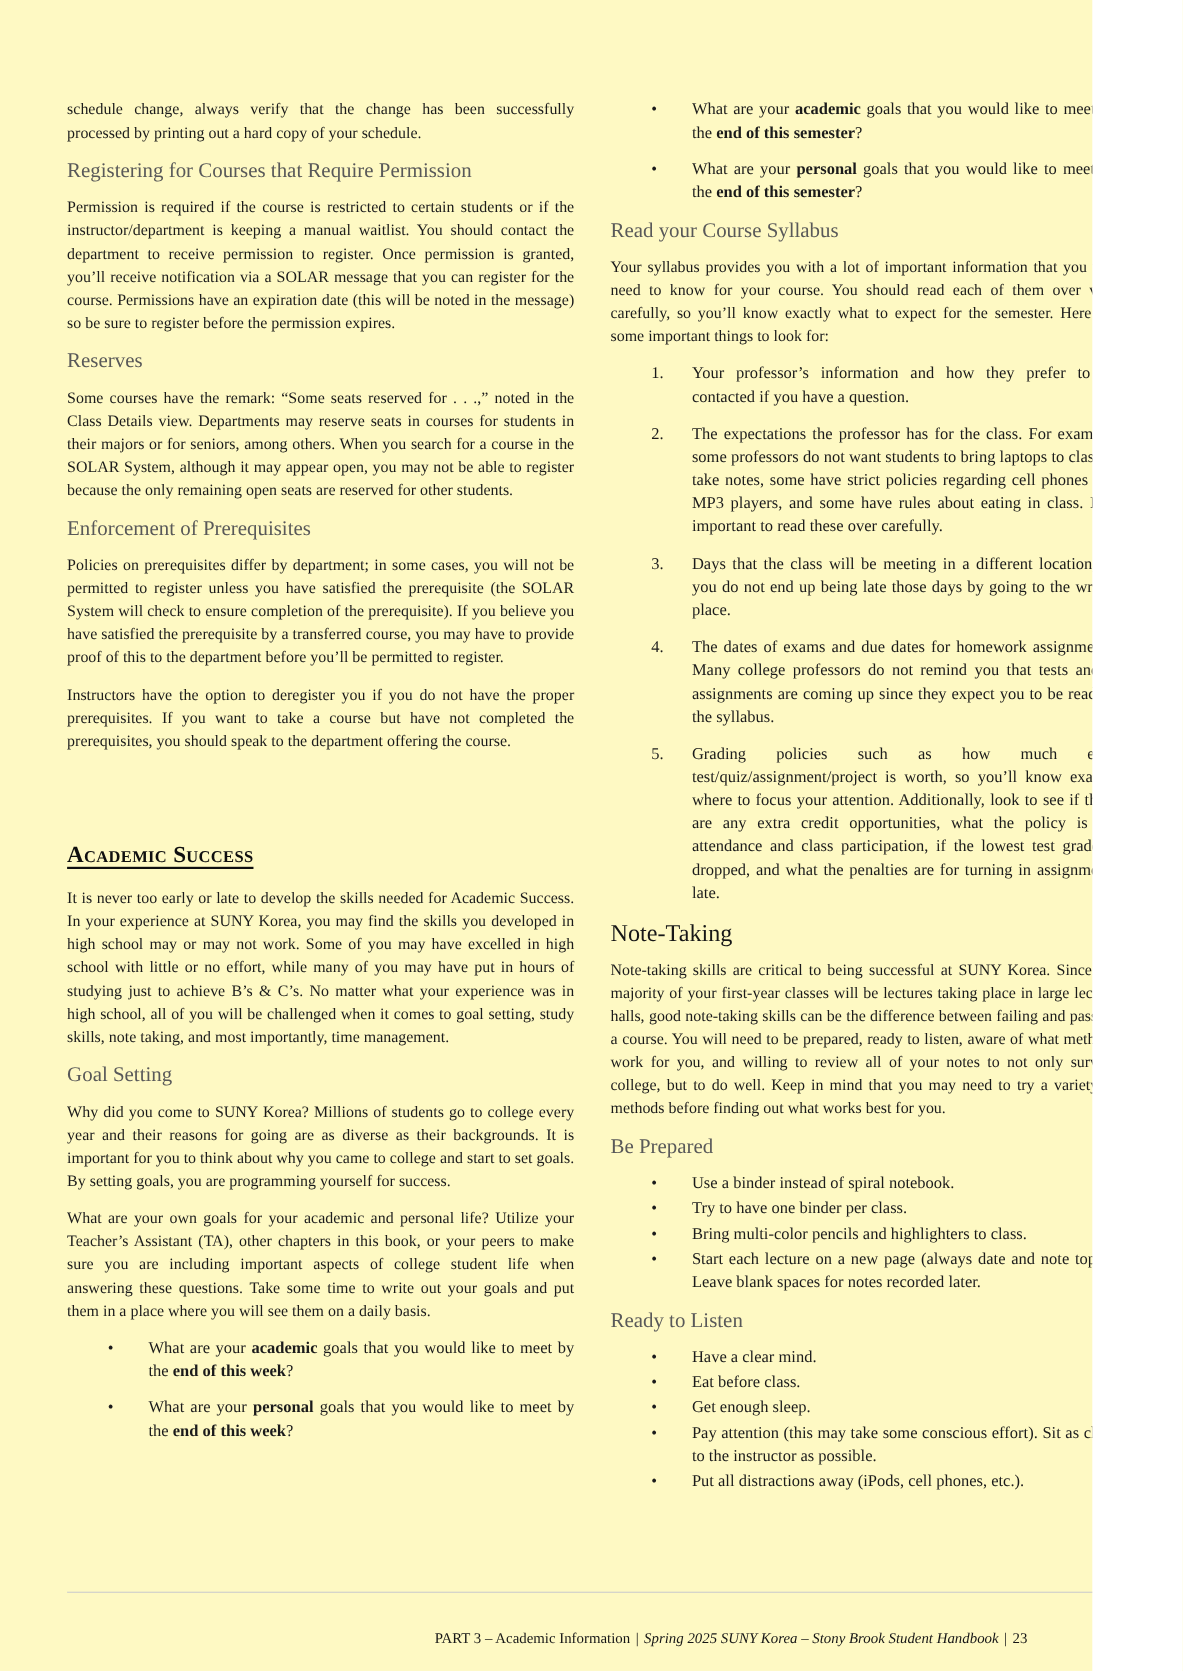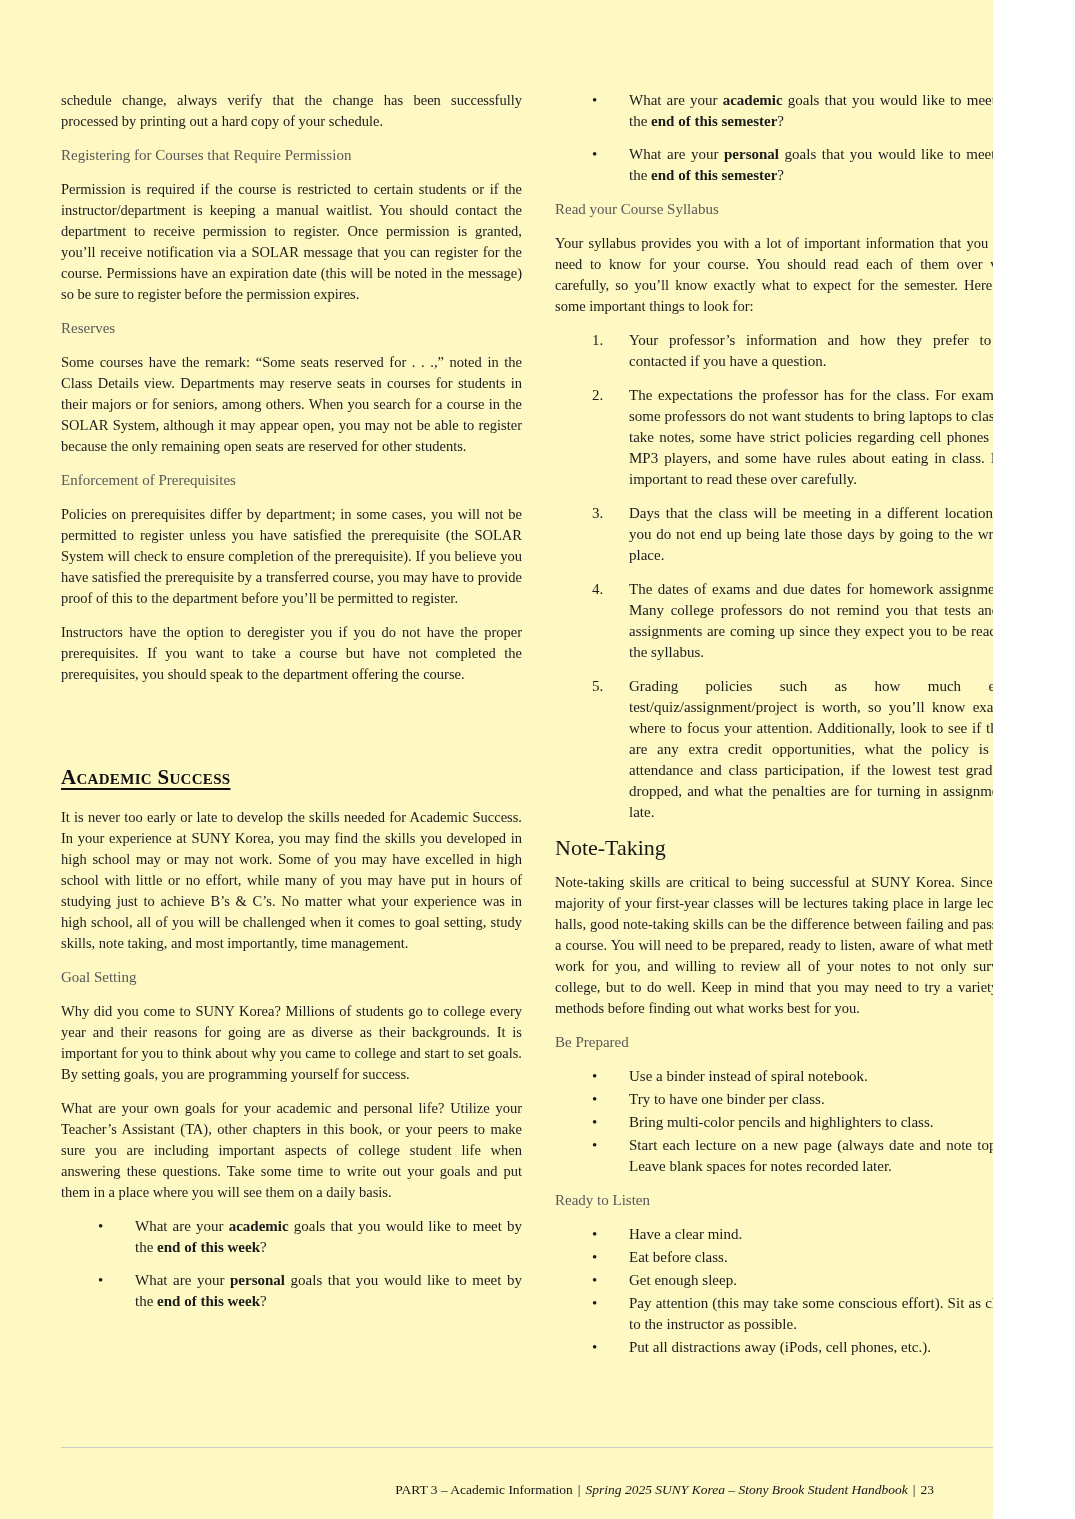--- a/index.html
+++ b/index.html
@@ -18,21 +18,21 @@
     display:flex; gap:33px;
   }
   .col { width:461px; }
 
   .body-p {
     font-size:14.5px; line-height:21px;
     text-align:justify;
     margin:0 0 13px 0;
   }
   .h-gray {
-    font-size:15px; line-height:21px;
+    font-size:19px; line-height:21px;
     color:#595959; font-weight:400;
     margin:2px 0 13px 0;
   }
   .h-black {
     font-size:22px; line-height:24px;
     color:#171717; font-weight:400;
     margin:2px 0 12px 0;
   }
   .h-main {
     font-size:21px; line-height:27px;

